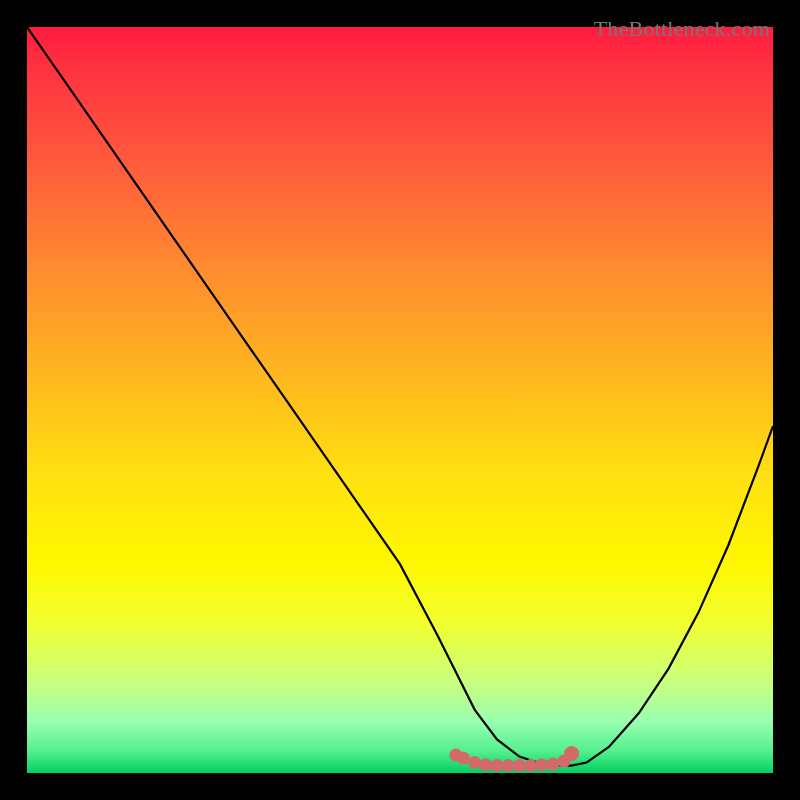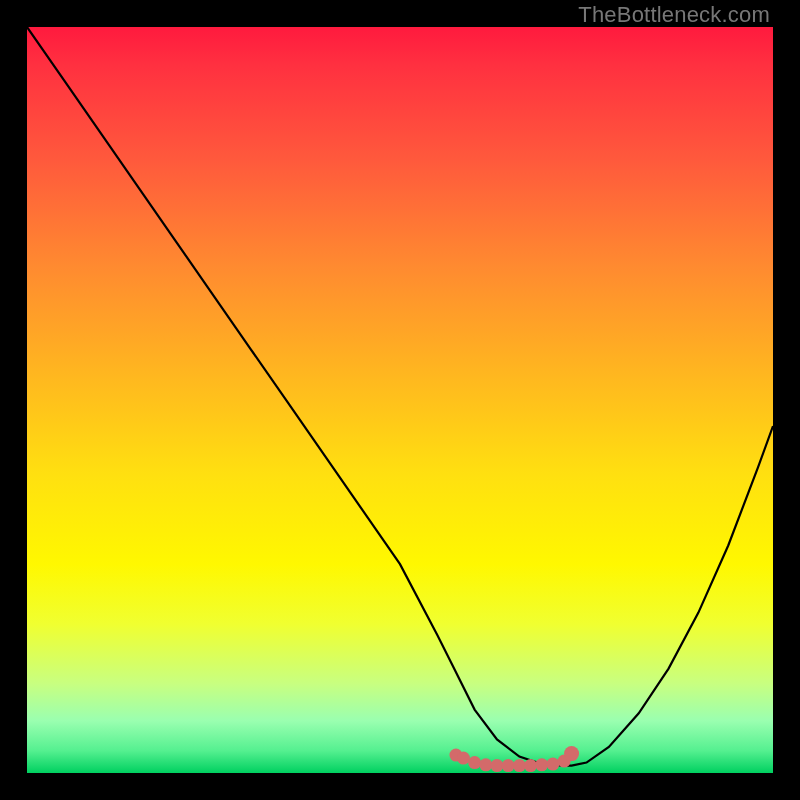--- a/index.html
+++ b/index.html
@@ -42,23 +42,23 @@
   }
   .plot-svg {
     position: absolute;
     left: 0;
     top: 0;
     width: 746px;
     height: 746px;
   }
   .watermark {
     position: absolute;
-    top: 2px;
+    top: 16px;
     right: 30px;
-    font-family: Liberation Sans, sans-serif;
+    font-family: Liberation Serif, serif;
     font-size: 22px;
     font-weight: 500;
     color: #777;
     letter-spacing: 0.2px;
   }
 </style>
 </head>
 <body>
 
 <div class="chart-frame">

